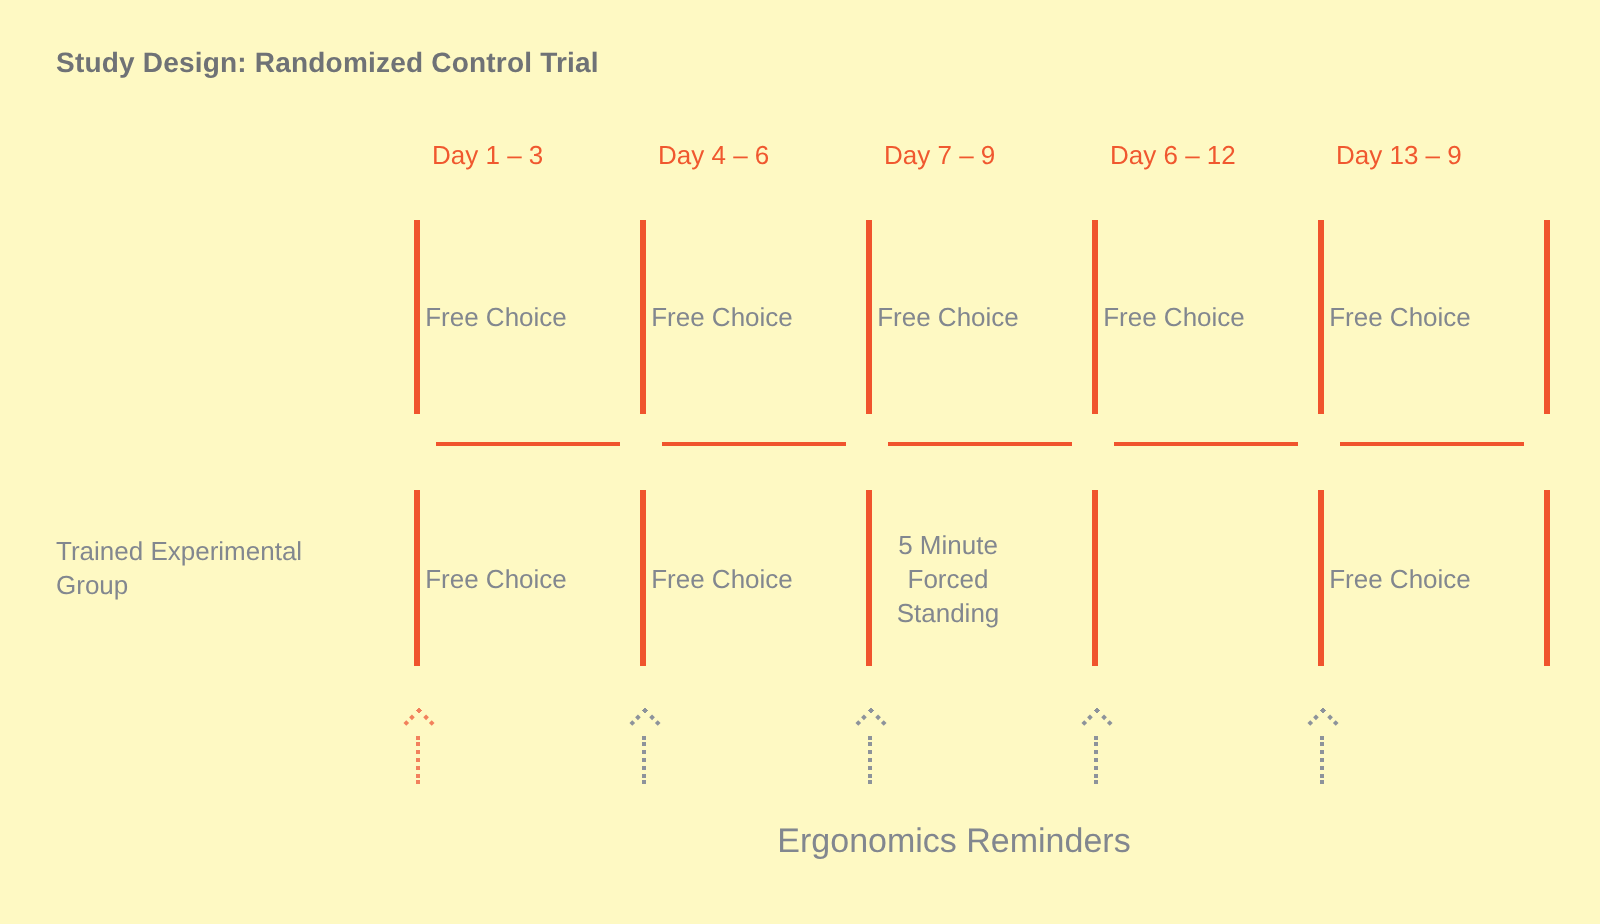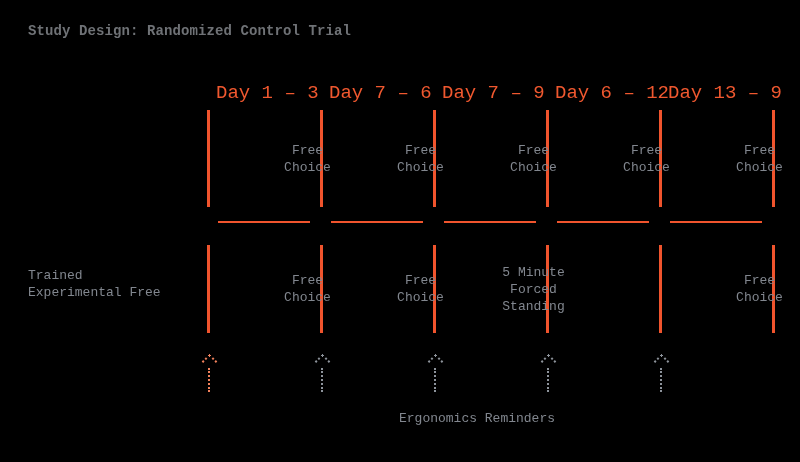--- a/index.html
+++ b/index.html
@@ -1,33 +1,33 @@
 <!DOCTYPE html>
 <html><head>
 <meta charset="utf-8">
 <style>
   html,body{margin:0;padding:0;background:#fff;}
   .canvas{
-    position:relative;width:800px;height:462px;background:#000000;overflow:hidden;
-    font-family:Liberation Mono, monospace;
+    position:relative;width:800px;height:462px;background:#fef9c3;overflow:hidden;
+    font-family:Liberation Sans, sans-serif;
   }
   .title{
     position:absolute;left:28px;top:23px;font-size:14px;font-weight:700;
     color:#6f7276;letter-spacing:.1px;
   }
   .day-label{
-    position:absolute;top:82px;font-size:19px;color:#f0582f;white-space:nowrap;
+    position:absolute;top:70px;font-size:13px;color:#f0582f;white-space:nowrap;
   }
   .dl0{left:216px}.dl1{left:329px}.dl2{left:442px}.dl3{left:555px}.dl4{left:668px}
   .vline{position:absolute;width:3px;background:#f0542d;}
   .vr1{top:110px;height:97px;}
   .vr2{top:245px;height:88px;}
   .x0{left:207px}.x1{left:320px}.x2{left:433px}.x3{left:546px}.x4{left:659px}.x5{left:772px}
   .cell{
-    position:absolute;width:131px;display:flex;align-items:center;justify-content:center;padding-left:35px;
+    position:absolute;width:131px;display:flex;align-items:center;
   }
   .cr1{top:110px;height:97px;}
   .cr2{top:245px;height:88px;}
   .cell span{
     display:block;width:82px;text-align:center;font-size:13px;line-height:17px;color:#82878f;
   }
   .hseg{position:absolute;top:221px;height:2px;background:#f0542d;width:92px;}
   .h0{left:218px}.h1{left:331px}.h2{left:444px}.h3{left:557px}.h4{left:670px}
   .group-label{
     position:absolute;left:28px;font-size:13px;line-height:17px;color:#82878f;
@@ -44,32 +44,32 @@
     width:0;height:24px;border-left:2px dotted #8d939b;margin:1px auto 0 auto;
   }
   .arrow.orange .chev{border-color:#f2815c;}
   .arrow.orange .stem{border-color:#f2815c;}
   .training-label{
     position:absolute;left:148px;top:400px;width:120px;text-align:center;
     font-size:13px;line-height:18px;color:#f0582f;
   }
   .reminders-label{
     position:absolute;left:377px;top:411px;width:200px;text-align:center;
-    font-size:13px;color:#82878f;white-space:nowrap;
+    font-size:17px;color:#82878f;white-space:nowrap;
   }
 </style>
 </head>
 <body>
 
 <div class="canvas">
 
   <div class="title">Study Design: Randomized Control Trial</div>
 
   <div class="day-label dl0">Day 1 – 3</div>
-  <div class="day-label dl1">Day 7 – 6</div>
+  <div class="day-label dl1">Day 4 – 6</div>
   <div class="day-label dl2">Day 7 – 9</div>
   <div class="day-label dl3">Day 6 – 12</div>
   <div class="day-label dl4">Day 13 – 9</div>
 
   <div class="vline vr1 x0"></div>
   <div class="vline vr1 x1"></div>
   <div class="vline vr1 x2"></div>
   <div class="vline vr1 x3"></div>
   <div class="vline vr1 x4"></div>
   <div class="vline vr1 x5"></div>
@@ -88,21 +88,21 @@
   <div class="cell cr1 x4">
       <span>Free Choice</span>
     </div>
 
   <div class="hseg h0"></div>
   <div class="hseg h1"></div>
   <div class="hseg h2"></div>
   <div class="hseg h3"></div>
   <div class="hseg h4"></div>
 
-  <div class="group-label gl2">Trained Experimental Free</div>
+  <div class="group-label gl2">Trained Experimental Group</div>
   <div class="vline vr2 x0"></div>
   <div class="vline vr2 x1"></div>
   <div class="vline vr2 x2"></div>
   <div class="vline vr2 x3"></div>
   <div class="vline vr2 x4"></div>
   <div class="vline vr2 x5"></div>
   <div class="cell cr2 x0">
       <span>Free Choice</span>
     </div>
   <div class="cell cr2 x1">

